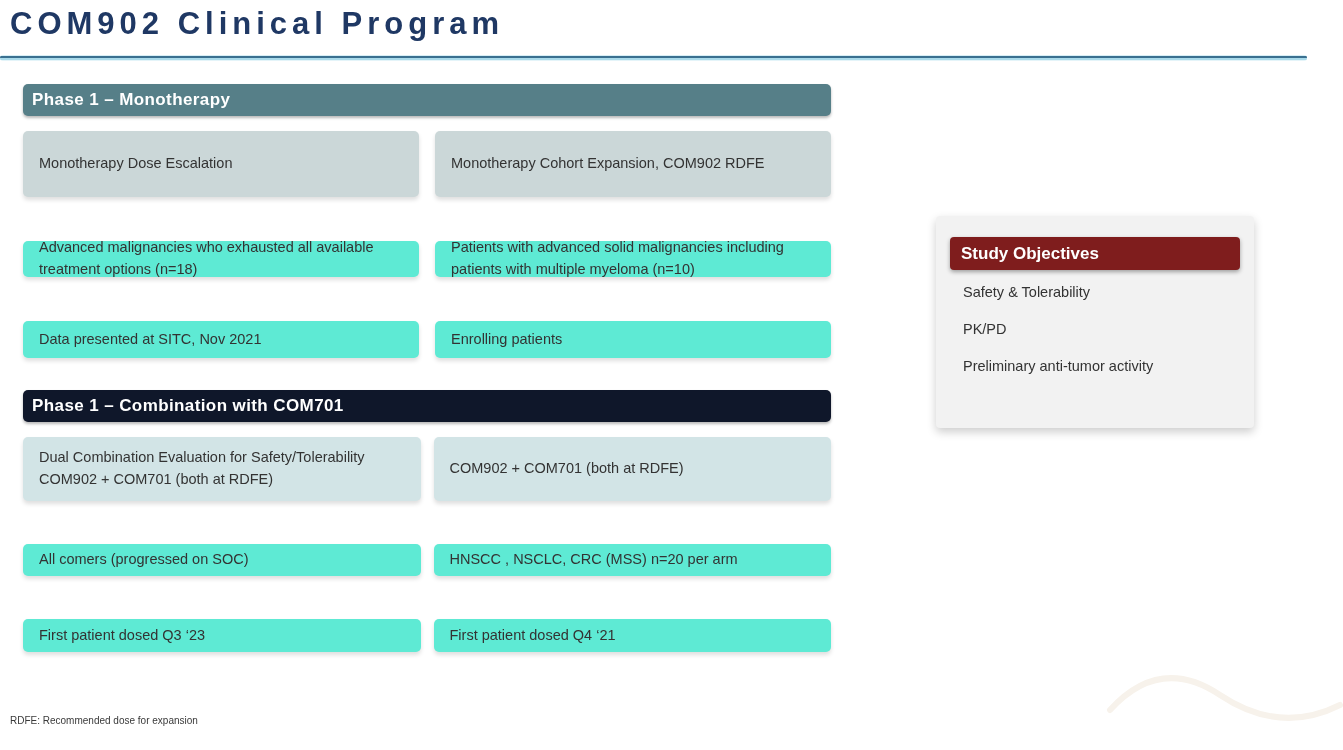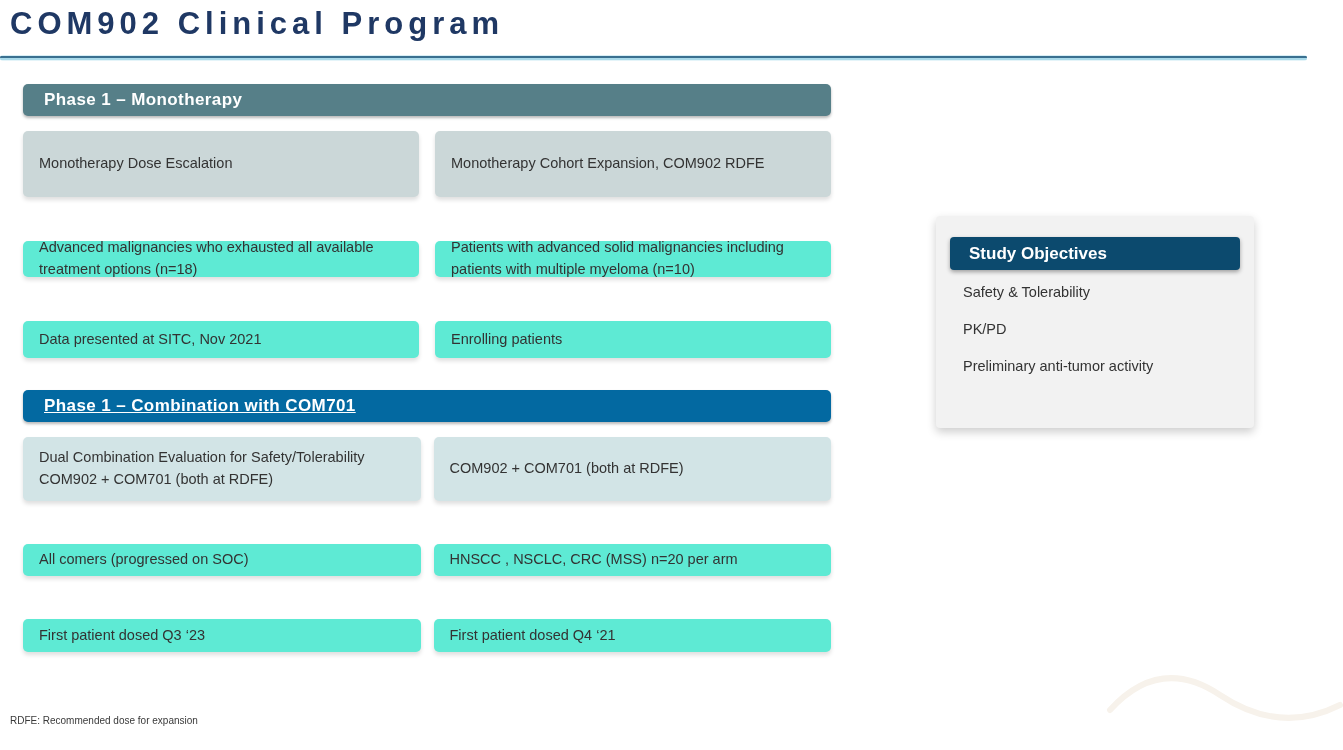--- a/index.html
+++ b/index.html
@@ -27,27 +27,27 @@
     background: linear-gradient(#D9EFF6 0 1px, #3A7090 1px 3px, #A9DAEA 3px 5px, #E4F4F9 5px 6px);
   }
 
   .content {
     position: absolute; left: 23px; top: 84px; width: 808px;
   }
 
   .phase-header {
     height: 32px; line-height: 32px;
     border-radius: 5px;
-    padding-left: 21px;
+    padding-left: 9px;
     color: #ffffff; font-weight: bold; font-size: 17px;
     letter-spacing: 0.4px;
     box-shadow: 0 2px 3px rgba(0,0,0,0.28);
   }
   .phase1-bg { background: #567F88; }
-  .phase2-bg { background: #0369a1; text-decoration: underline; }
+  .phase2-bg { background: #0f172a; }
 
   .grid {
     margin-top: 15px;
     display: grid;
     grid-template-columns: 1fr 1fr;
     column-gap: 13px;
     row-gap: 15px;
   }
   .grid-mono { grid-template-rows: 66px 64px 65px; margin-bottom: 32px; gap: 16px; }
   .grid-combo { grid-template-rows: 64px 60px 61px; }
@@ -68,23 +68,23 @@
   .objectives-card {
     position: absolute; left: 936px; top: 216px;
     width: 318px; height: 212px;
     background: #F2F2F2;
     border-radius: 4px;
     box-shadow: 0 4px 10px rgba(0,0,0,0.2);
   }
   .objectives-header {
     margin: 21px 14px 0 14px;
     height: 33px; line-height: 33px;
-    background: #0c4a6e;
+    background: #7f1d1d;
     border-radius: 4px;
-    padding-left: 19px;
+    padding-left: 11px;
     color: #fff; font-weight: bold; font-size: 17px;
     box-shadow: 0 2px 4px rgba(0,0,0,0.35);
   }
   .objectives-list { margin: 14px 0 0 0; padding: 0 0 0 27px; list-style: none; }
   .objectives-list li {
     font-size: 14.5px; color: #333;
     margin-bottom: 21px;
   }
 
   .footnote {

